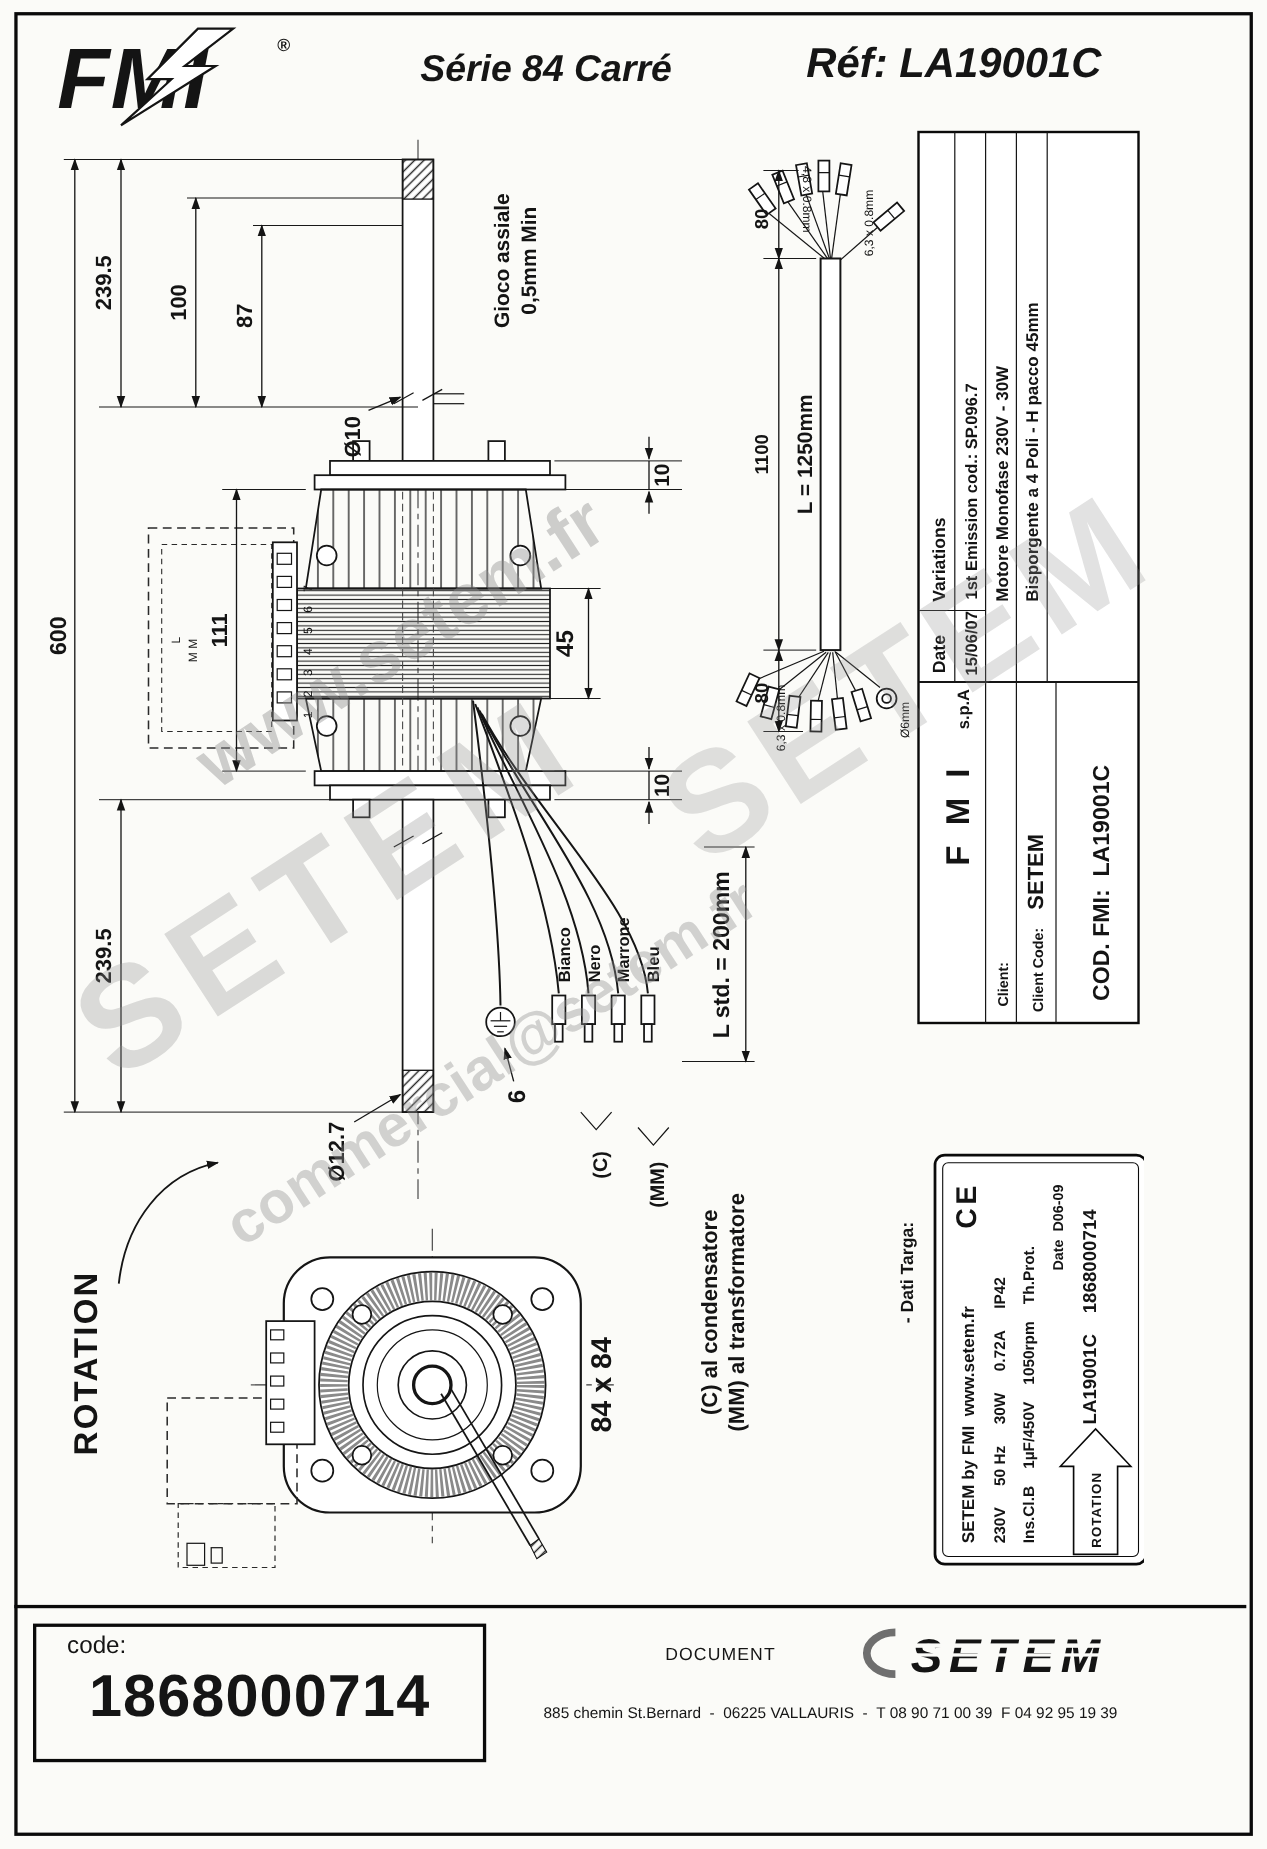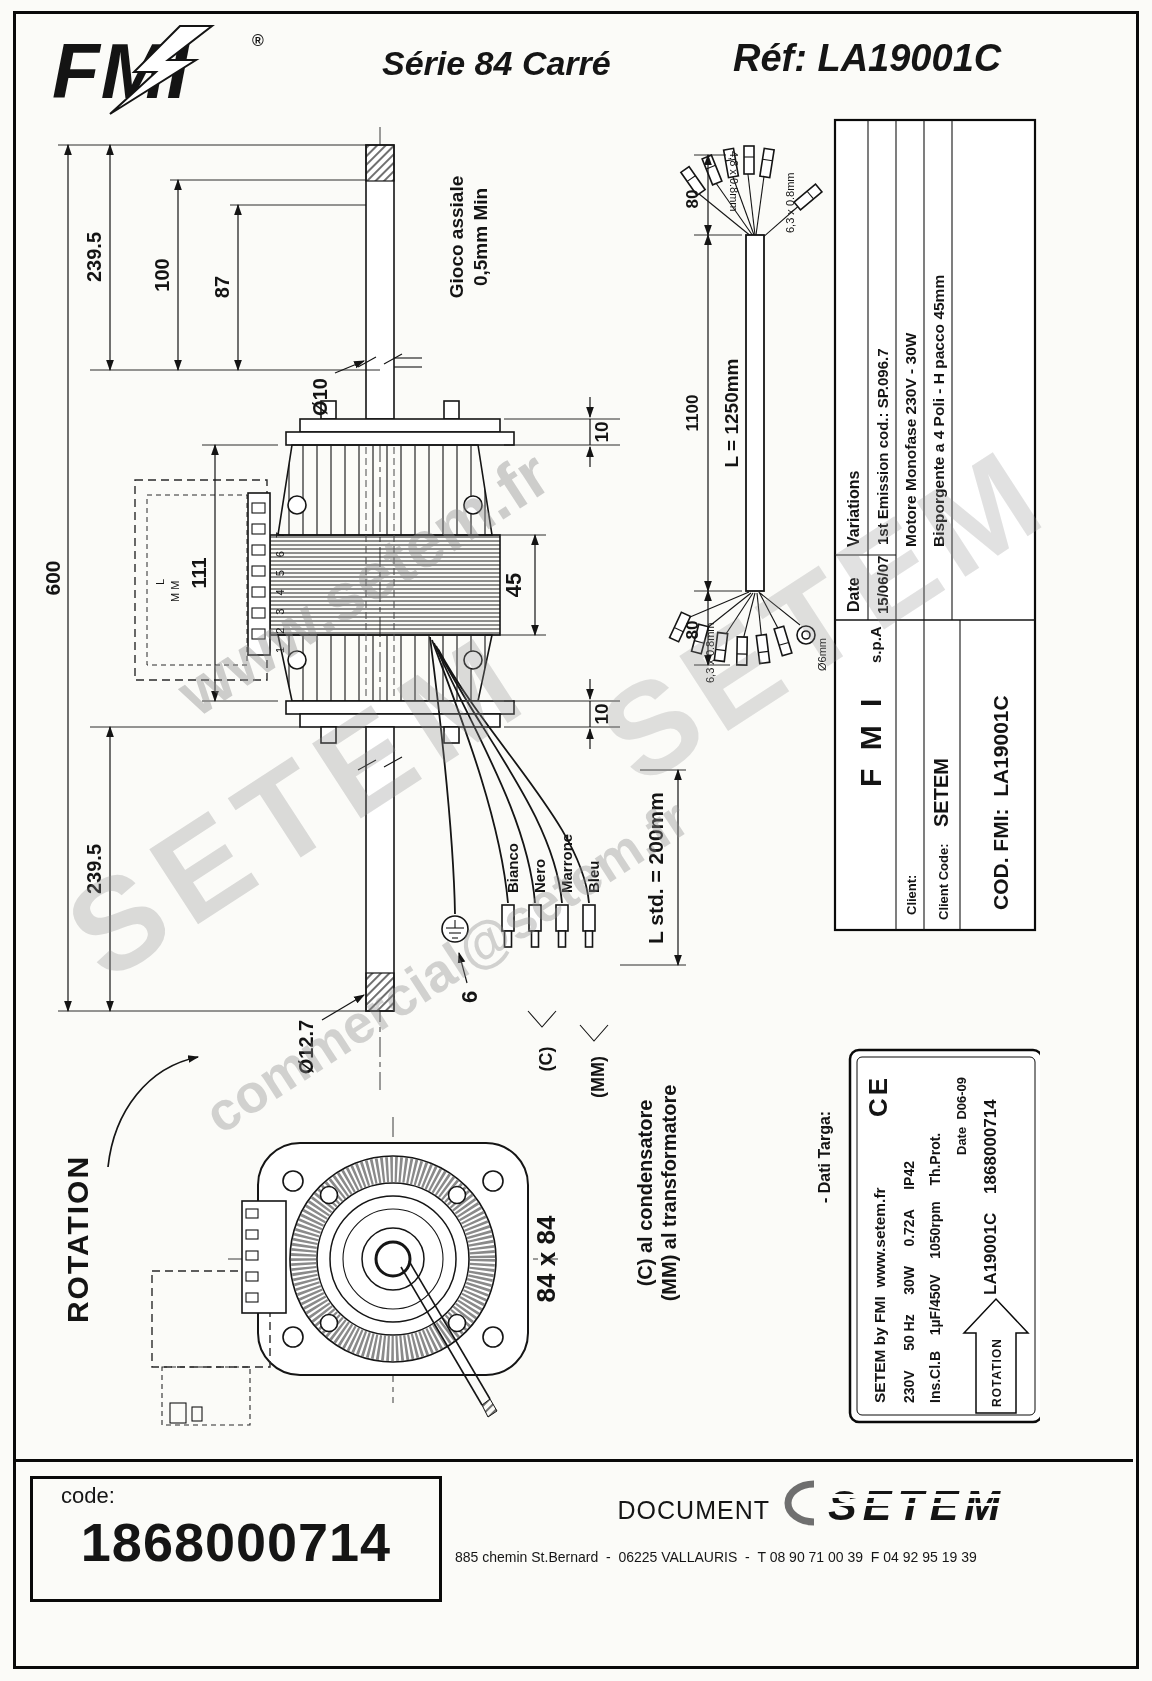--- a/index.html
+++ b/index.html
@@ -366,23 +366,23 @@
   <div class="wm" style="left:150px;top:545px;font-size:66px;opacity:.42;">www.setem.fr</div>
   <div class="wm" style="left:40px;top:730px;font-size:130px;letter-spacing:14px;opacity:.30;">SETEM</div>
   <div class="wm" style="left:575px;top:540px;font-size:130px;letter-spacing:10px;opacity:.26;">SETEM</div>
   <div class="wm" style="left:165px;top:935px;font-size:54px;opacity:.38;">commercial@setem.fr</div>
 
   <div class="abs" style="left:13px;top:1459px;width:1120px;border-top:3px solid #0a0a0a;"></div>
   <div class="abs" style="left:30px;top:1476px;width:406px;height:120px;border:3px solid #0a0a0a;">
     <div style="position:absolute;left:28px;top:4px;font-size:22px;">code:</div>
     <div style="position:absolute;left:0;top:32px;width:100%;text-align:center;font-size:54px;font-weight:700;letter-spacing:1px;">1868000714</div>
   </div>
-  <div class="abs" style="left:540px;top:1496px;width:230px;text-align:right;font-size:25px;letter-spacing:1px;">DOCUMENT</div>
+  <div class="abs" style="left:540px;top:1496px;width:230px;text-align:center;font-size:16px;letter-spacing:1px;">DOCUMENT</div>
   <div class="abs" style="left:768px;top:1474px;width:284px;height:60px;">
     <svg width="284" height="60" viewBox="0 0 284 60">
       <path d="M 46 10 A 26 19 0 1 0 46 48" fill="none" stroke="#6f6f6f" stroke-width="7"></path>
       <text x="60" y="46" font-size="43" letter-spacing="6" class="b i" fill="#1c1c1c">SETEM</text>
       <rect x="52" y="20" width="226" height="4" fill="#fbfbf8"></rect>
       <rect x="52" y="29" width="226" height="3" fill="#fbfbf8"></rect>
     </svg>
   </div>
-  <div class="abs" style="left:455px;top:1549px;width:600px;text-align:left;font-size:14px;">885 chemin St.Bernard&nbsp;&nbsp;-&nbsp;&nbsp;06225 VALLAURIS&nbsp;&nbsp;-&nbsp;&nbsp;T 08 90 71 00 39&nbsp;&nbsp;F 04 92 95 19 39</div>
+  <div class="abs" style="left:455px;top:1549px;width:600px;text-align:center;font-size:14px;">885 chemin St.Bernard&nbsp;&nbsp;-&nbsp;&nbsp;06225 VALLAURIS&nbsp;&nbsp;-&nbsp;&nbsp;T 08 90 71 00 39&nbsp;&nbsp;F 04 92 95 19 39</div>
 </div>
 
 </body></html>

